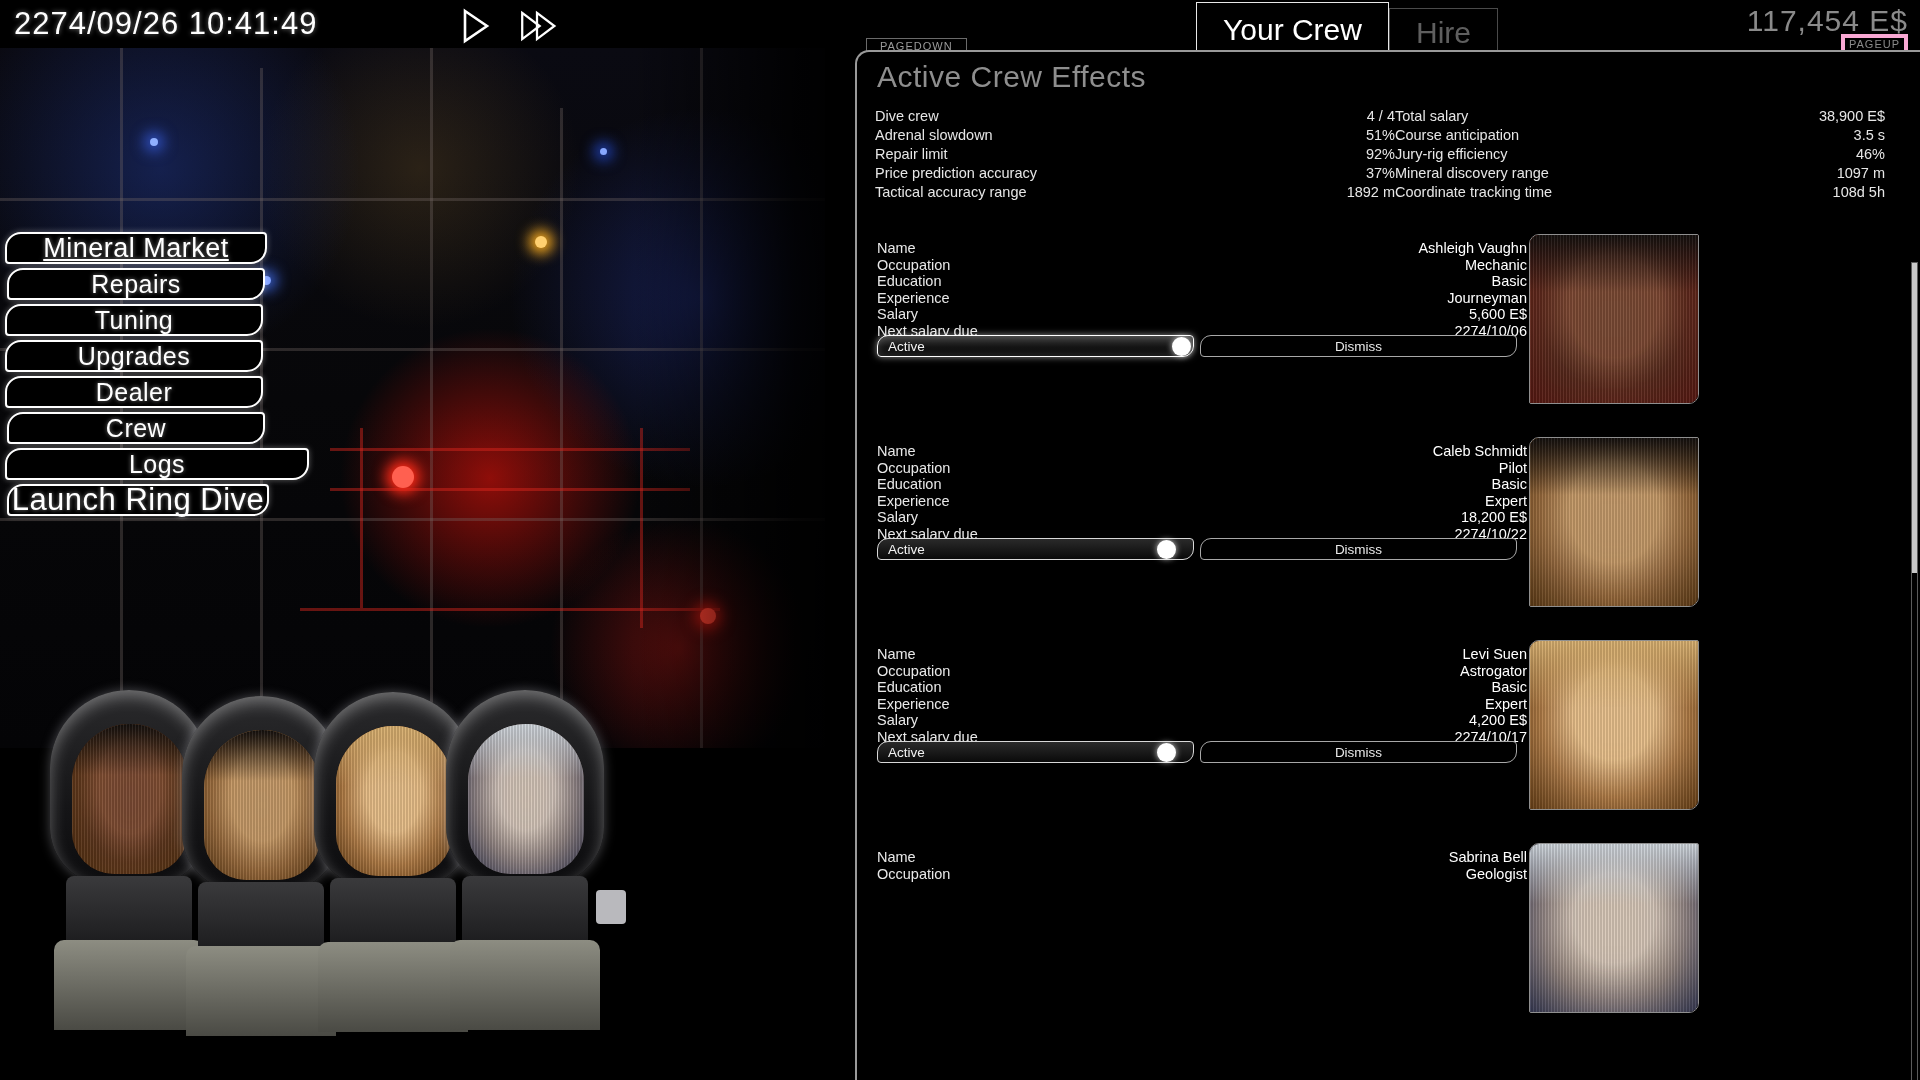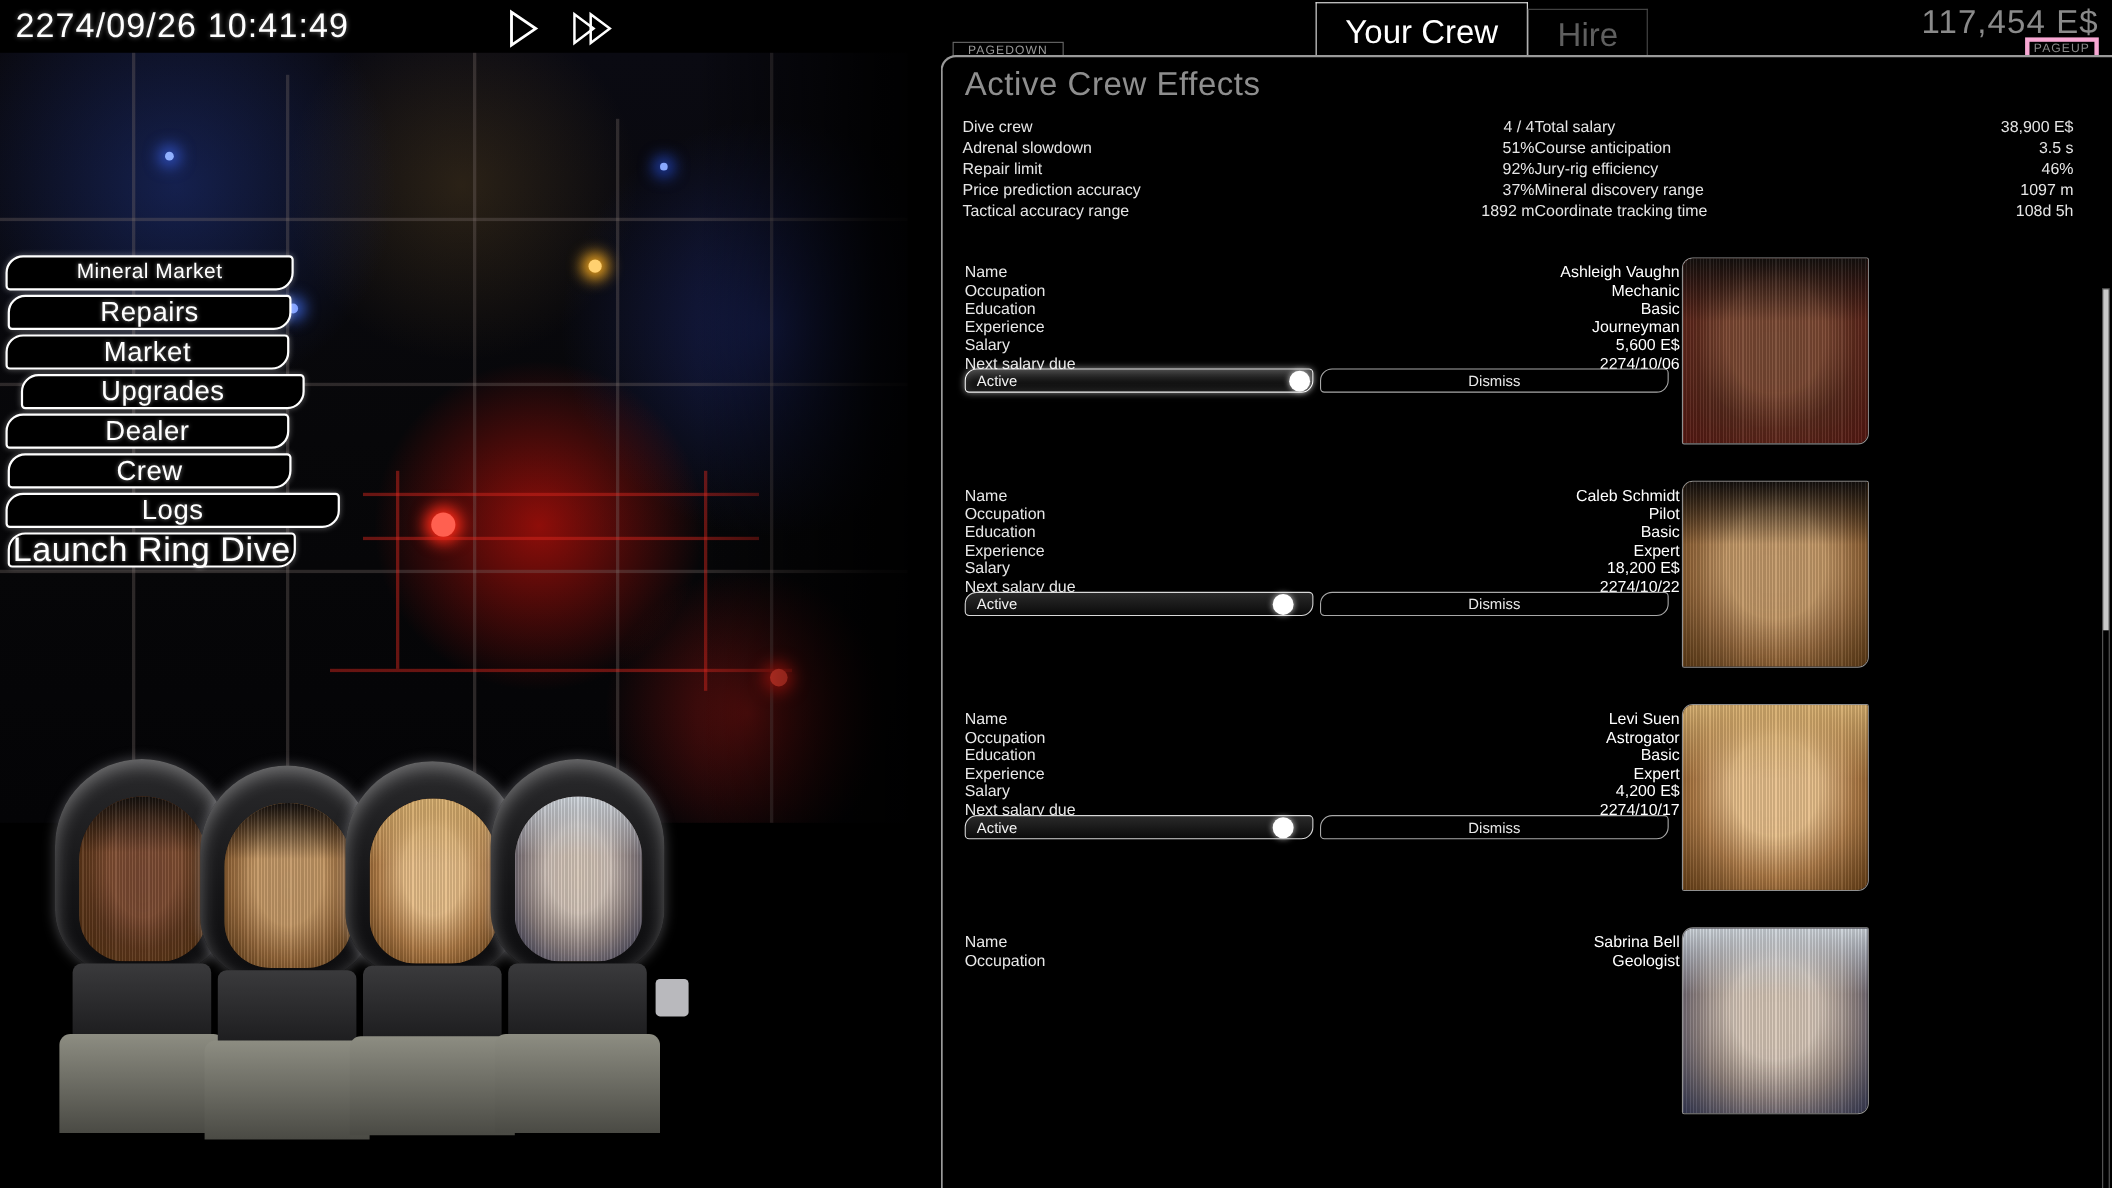--- a/index.html
+++ b/index.html
@@ -245,29 +245,29 @@
       <div class="lamp" style="left:535px; top:188px; width:12px; height:12px; color:#ffb020; background:#ffd070;"></div>
       <div class="lamp" style="left:262px; top:228px; width:9px; height:9px; color:#3a60d0; background:#80a0ff;"></div>
       <div class="lamp" style="left:700px; top:560px; width:16px; height:16px; color:#c01810; background:#ff4030;"></div>
       <div class="lamp" style="left:150px; top:90px; width:8px; height:8px; color:#3050c0; background:#90b0ff;"></div>
       <div class="lamp" style="left:600px; top:100px; width:7px; height:7px; color:#2040b0; background:#88a8ff;"></div>
     </div>
     <div class="scene-fade"></div>
 
     <div id="menu" style="position:absolute; left:5px; top:232px; width:320px;">
         <div style="position: relative; height: 32px; margin-bottom: 4px; border: 2px solid rgb(255, 255, 255); border-radius: 16px 4px; background: rgb(0, 0, 0); display: flex; align-items: center; justify-content: center; cursor: pointer; box-shadow: rgba(255, 255, 255, 0.35) 0px 0px 6px; width: 262px; margin-left: 0px;">
-          <span style="font-size: 19px; color: rgb(255, 255, 255); letter-spacing: 0.5px; text-shadow: rgba(255, 255, 255, 0.5) 0px 0px 4px;">Mineral Market</span>
+          <span style="font-size: 27px; color: rgb(255, 255, 255); letter-spacing: 0.5px; text-shadow: rgba(255, 255, 255, 0.5) 0px 0px 4px; text-decoration: underline;">Mineral Market</span>
         </div>
         <div style="position: relative; height: 32px; margin-bottom: 4px; border: 2px solid rgb(255, 255, 255); border-radius: 16px 4px; background: rgb(0, 0, 0); display: flex; align-items: center; justify-content: center; cursor: pointer; box-shadow: rgba(255, 255, 255, 0.35) 0px 0px 6px; width: 258px; margin-left: 2px;">
           <span style="font-size: 25px; color: rgb(255, 255, 255); letter-spacing: 0.5px; text-shadow: rgba(255, 255, 255, 0.5) 0px 0px 4px;">Repairs</span>
         </div>
         <div style="position: relative; height: 32px; margin-bottom: 4px; border: 2px solid rgb(255, 255, 255); border-radius: 16px 4px; background: rgb(0, 0, 0); display: flex; align-items: center; justify-content: center; cursor: pointer; box-shadow: rgba(255, 255, 255, 0.35) 0px 0px 6px; width: 258px; margin-left: 0px;">
-          <span style="font-size: 25px; color: rgb(255, 255, 255); letter-spacing: 0.5px; text-shadow: rgba(255, 255, 255, 0.5) 0px 0px 4px;">Market</span>
-        </div>
-        <div style="position: relative; height: 32px; margin-bottom: 4px; border: 2px solid rgb(255, 255, 255); border-radius: 16px 4px; background: rgb(0, 0, 0); display: flex; align-items: center; justify-content: center; cursor: pointer; box-shadow: rgba(255, 255, 255, 0.35) 0px 0px 6px; width: 258px; margin-left: 14px;">
+          <span style="font-size: 25px; color: rgb(255, 255, 255); letter-spacing: 0.5px; text-shadow: rgba(255, 255, 255, 0.5) 0px 0px 4px;">Tuning</span>
+        </div>
+        <div style="position: relative; height: 32px; margin-bottom: 4px; border: 2px solid rgb(255, 255, 255); border-radius: 16px 4px; background: rgb(0, 0, 0); display: flex; align-items: center; justify-content: center; cursor: pointer; box-shadow: rgba(255, 255, 255, 0.35) 0px 0px 6px; width: 258px; margin-left: 0;">
           <span style="font-size: 25px; color: rgb(255, 255, 255); letter-spacing: 0.5px; text-shadow: rgba(255, 255, 255, 0.5) 0px 0px 4px;">Upgrades</span>
         </div>
         <div style="position: relative; height: 32px; margin-bottom: 4px; border: 2px solid rgb(255, 255, 255); border-radius: 16px 4px; background: rgb(0, 0, 0); display: flex; align-items: center; justify-content: center; cursor: pointer; box-shadow: rgba(255, 255, 255, 0.35) 0px 0px 6px; width: 258px; margin-left: 0px;">
           <span style="font-size: 25px; color: rgb(255, 255, 255); letter-spacing: 0.5px; text-shadow: rgba(255, 255, 255, 0.5) 0px 0px 4px;">Dealer</span>
         </div>
         <div style="position: relative; height: 32px; margin-bottom: 4px; border: 2px solid rgb(255, 255, 255); border-radius: 16px 4px; background: rgb(0, 0, 0); display: flex; align-items: center; justify-content: center; cursor: pointer; box-shadow: rgba(255, 255, 255, 0.35) 0px 0px 6px; width: 258px; margin-left: 2px;">
           <span style="font-size: 25px; color: rgb(255, 255, 255); letter-spacing: 0.5px; text-shadow: rgba(255, 255, 255, 0.5) 0px 0px 4px;">Crew</span>
         </div>
         <div style="position: relative; height: 32px; margin-bottom: 4px; border: 2px solid rgb(255, 255, 255); border-radius: 16px 4px; background: rgb(0, 0, 0); display: flex; align-items: center; justify-content: center; cursor: pointer; box-shadow: rgba(255, 255, 255, 0.35) 0px 0px 6px; width: 304px; margin-left: 0px;">
           <span style="font-size: 25px; color: rgb(255, 255, 255); letter-spacing: 0.5px; text-shadow: rgba(255, 255, 255, 0.5) 0px 0px 4px;">Logs</span>

